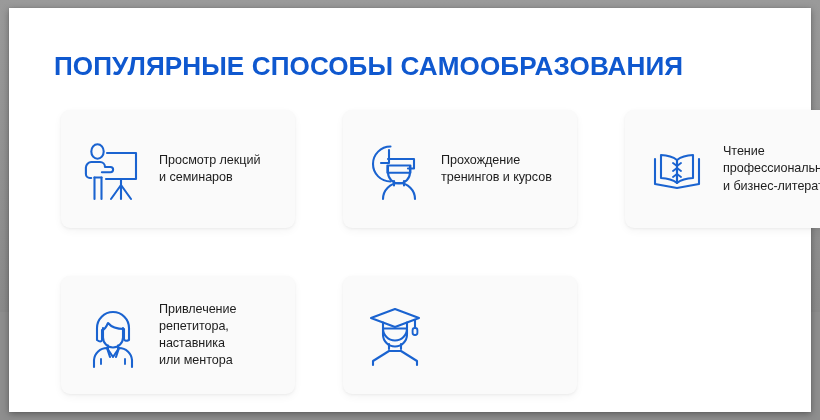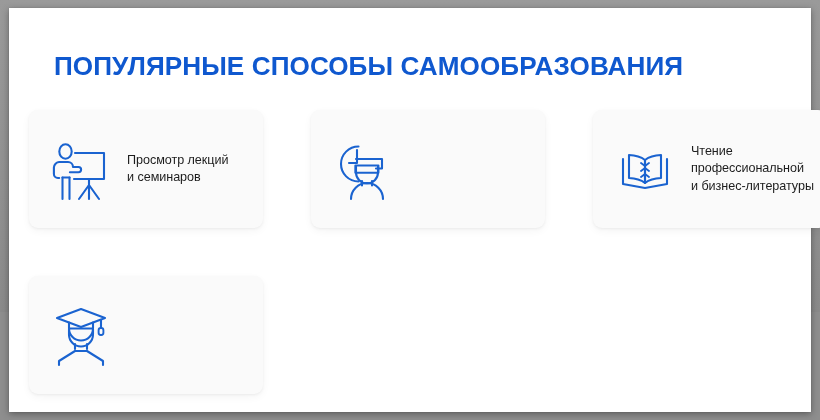--- a/index.html
+++ b/index.html
@@ -47,21 +47,21 @@
     color: #0f58cf;
     white-space: nowrap;
     font-family: "Liberation Sans", "DejaVu Sans", sans-serif;
     transform: scaleX(0.985);
     transform-origin: left center;
   }
 
   
   .grid {
     position: absolute;
-    left: 20px;
+    left: 52px;
     top: 102px;
     width: 740px;
     display: grid;
     grid-template-columns: repeat(3, 234px);
     grid-template-rows: 118px 118px;
     column-gap: 19px;
     row-gap: 18px;
     gap: 48px;
   }
 
@@ -152,20 +152,22 @@
 
             <path class="ln" d="M29,33.5 v6 a11,11 0 0 0 22,0 v-6"></path>
 
             <path class="ln" d="M28.4,32.5 h23 v7.2 h-23 z"></path>
 
             <path class="ln" d="M35,48 v4.5 M45,48 v4.5"></path>
 
             <path class="ln" d="M24,66 a16,16 0 0 1 32,0"></path>
           </svg>
         </div>
+        <div class="card-label">Прохождение
+тренингов и курсов</div>
       </div>
 
       <div class="card">
         <div class="card-icon">
           <svg width="72" height="72" viewBox="0 0 72 72" aria-hidden="true">
 
             <polyline class="ln" points="14,26 14,51 36,55 58,51 58,26"></polyline>
 
             <path class="ln" d="M20,22 a22,12 0 0 1 16,5 v23 a22,12 0 0 0 -16,-5 z"></path>
 
@@ -174,20 +176,42 @@
             <polyline class="ln-thin" points="32,30 36,33 40,30"></polyline>
             <polyline class="ln-thin" points="32,38 36,35 40,38"></polyline>
             <polyline class="ln-thin" points="32,44 36,41 40,44"></polyline>
           </svg>
         </div>
         <div class="card-label">Чтение
 профессиональной
 и бизнес-литературы</div>
       </div>
 
+      <div class="card">
+        <div class="card-icon">
+          <svg width="72" height="72" viewBox="0 0 72 72" aria-hidden="true">
+
+            <path class="ln" d="M20,41 v-12 a16,16 0 0 1 32,0 v12 q-4,2 -5,-1 v-10 q-11,0 -16,-6 q-3,7 -6,7 v10 q-1,3 -5,0 z"></path>
+
+            <path class="ln" d="M26,29 v9.5 a10,10 0 0 0 20,0 v-9.5"></path>
+
+            <path class="ln" d="M31,46.5 v4 M41,46.5 v4"></path>
+
+            <path class="ln" d="M17,68 v-7 a13,13 0 0 1 13,-12 l6,9 l6,-9 a13,13 0 0 1 13,12 v7"></path>
+
+            <path class="ln" d="M30,49 l3,9 M42,49 l-3,9"></path>
+
+            <path class="ln-thin" d="M24,60 v5 M48,60 v5"></path>
+          </svg>
+        </div>
+        <div class="card-label">Привлечение
+репетитора,
+наставника
+или ментора</div>
+      </div>
 
 
       <div class="card">
         <div class="card-icon">
           <svg width="72" height="72" viewBox="0 0 72 72" aria-hidden="true">
 
             <polygon class="ln" points="36,10 60,19 36,28 12,19"></polygon>
 
             <path class="ln" d="M56,21 v8"></path>
             <rect class="ln-thin" x="53.6" y="29" width="4.8" height="7" rx="2.2"></rect>

